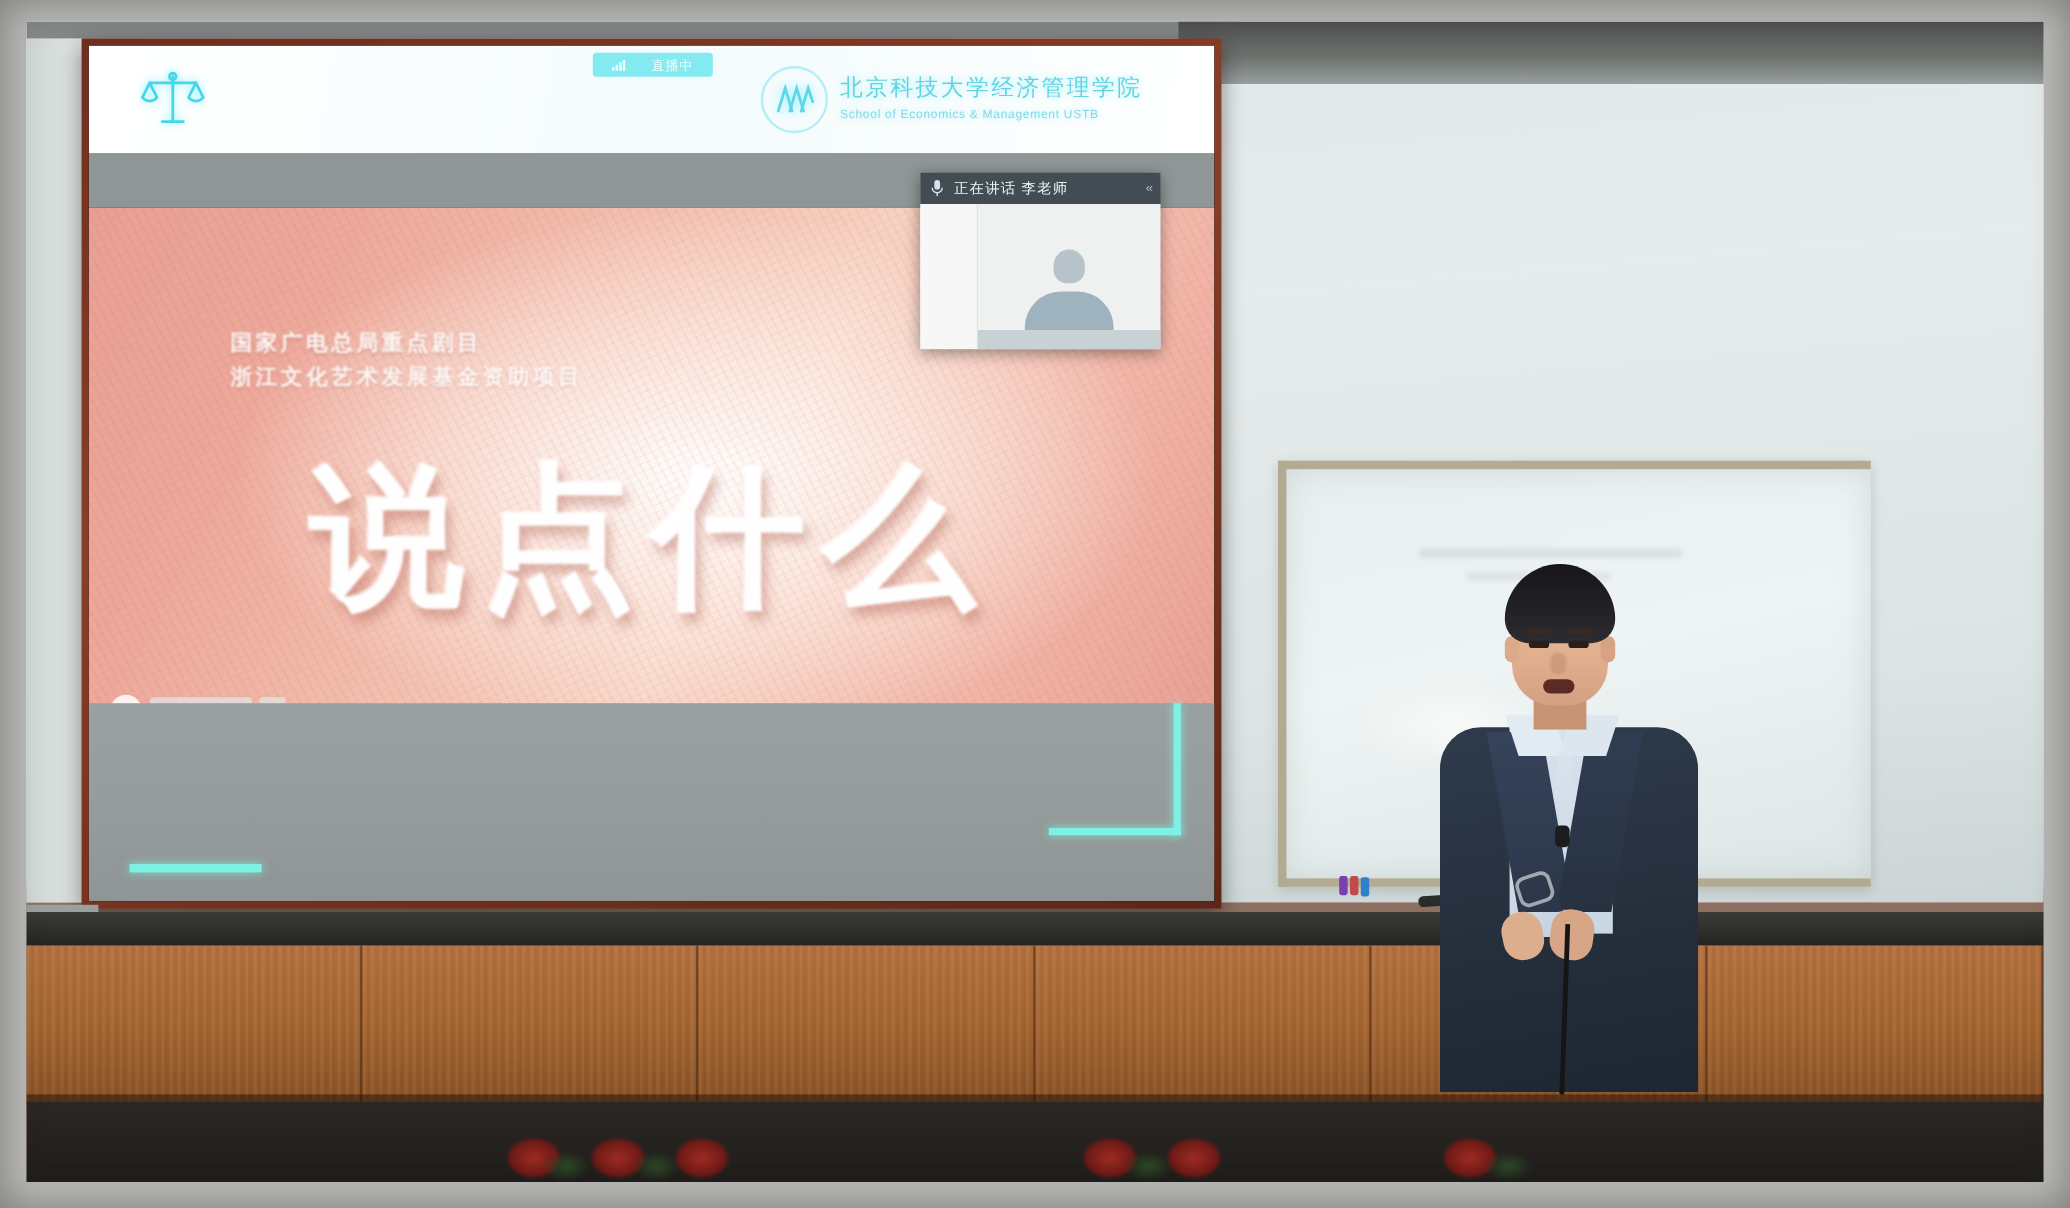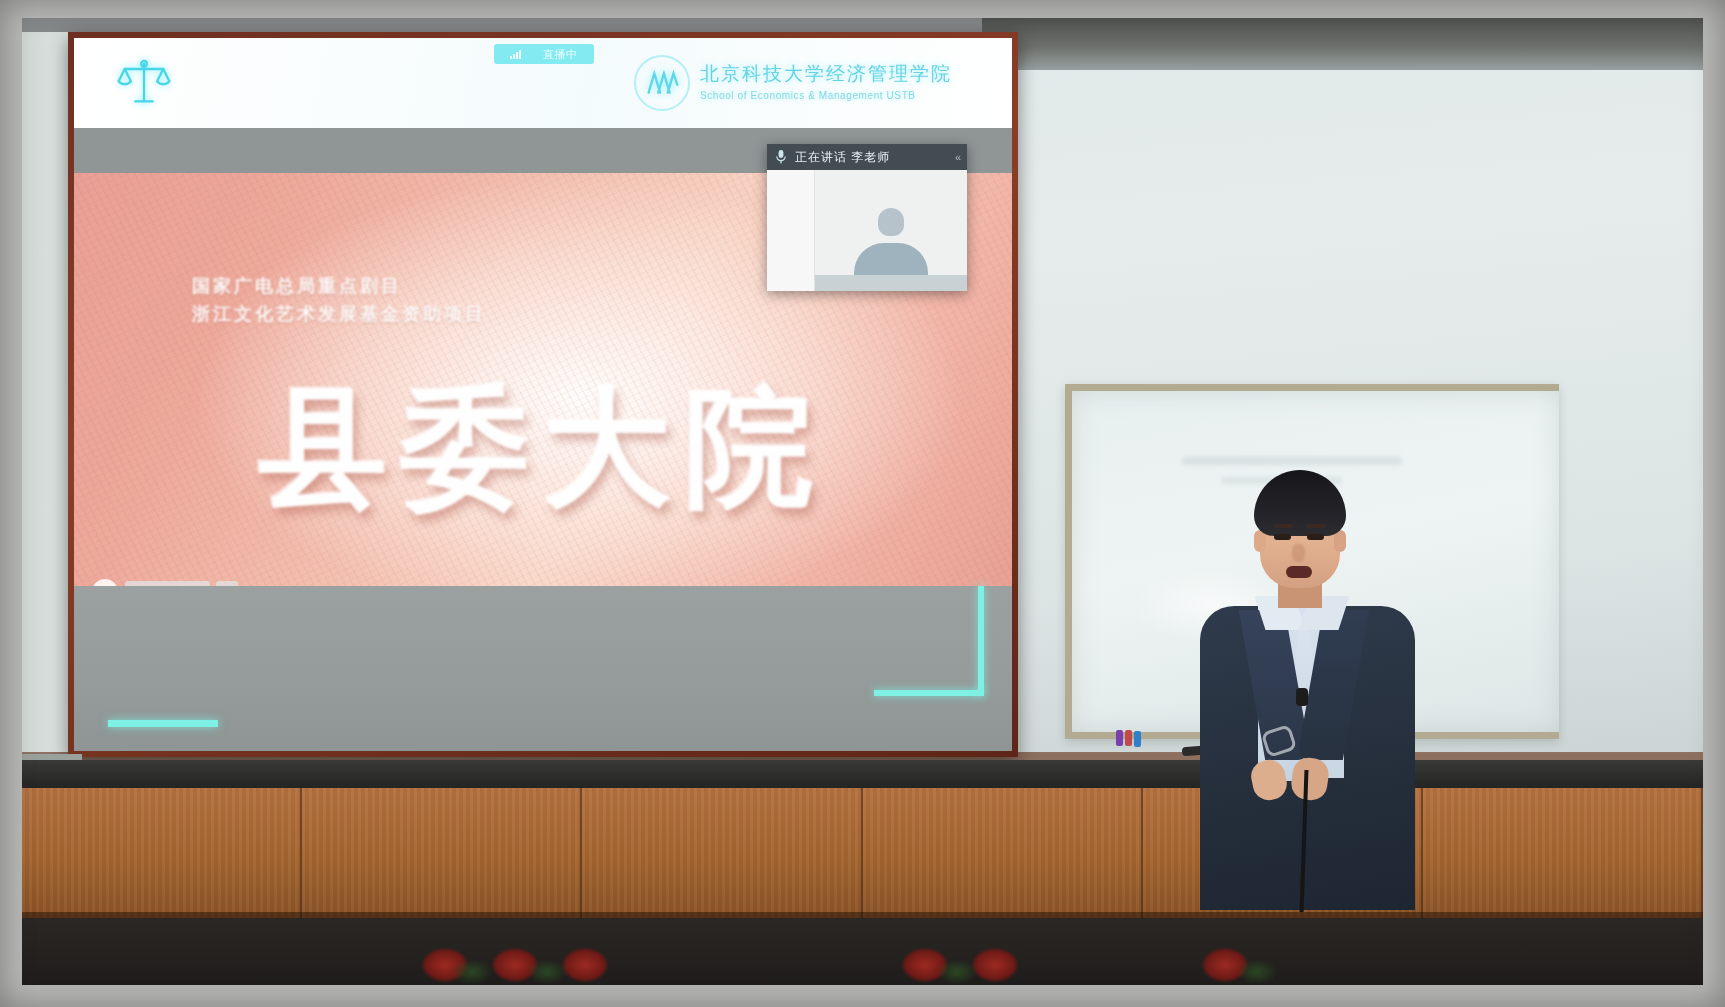--- a/index.html
+++ b/index.html
@@ -459,21 +459,21 @@
             <span>直播中</span>
           </div>
 
           <div class="slide-band"></div>
 
           <div class="poster">
             <div class="poster-lines">
               <div>国家广电总局重点剧目</div>
               <div>浙江文化艺术发展基金资助项目</div>
             </div>
-            <div class="poster-title">县委大院</div>
+            <div class="poster-title">说点什么</div>
             <div class="poster-issuer">发证机关：浙江省广播电视局</div>
 
             <div class="chat-bar">
               <span class="chat-emoji">☺</span>
               <span class="chat-pill">说点什么...</span>
               <span class="chat-arrow">‹</span>
             </div>
           </div>
 
           <div class="slide-footer">

